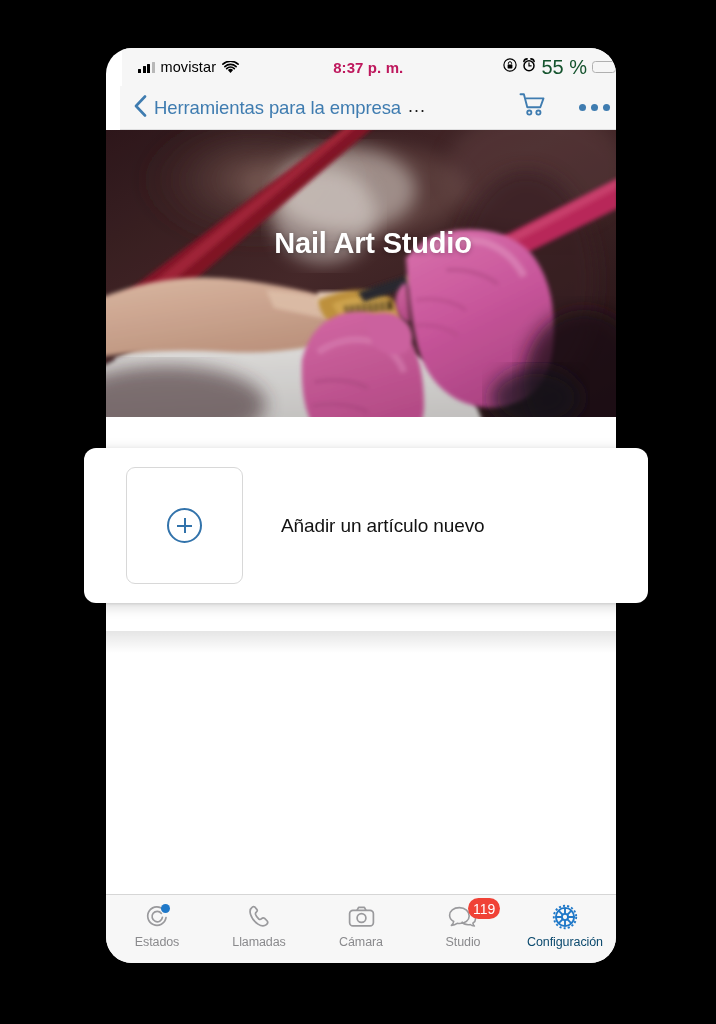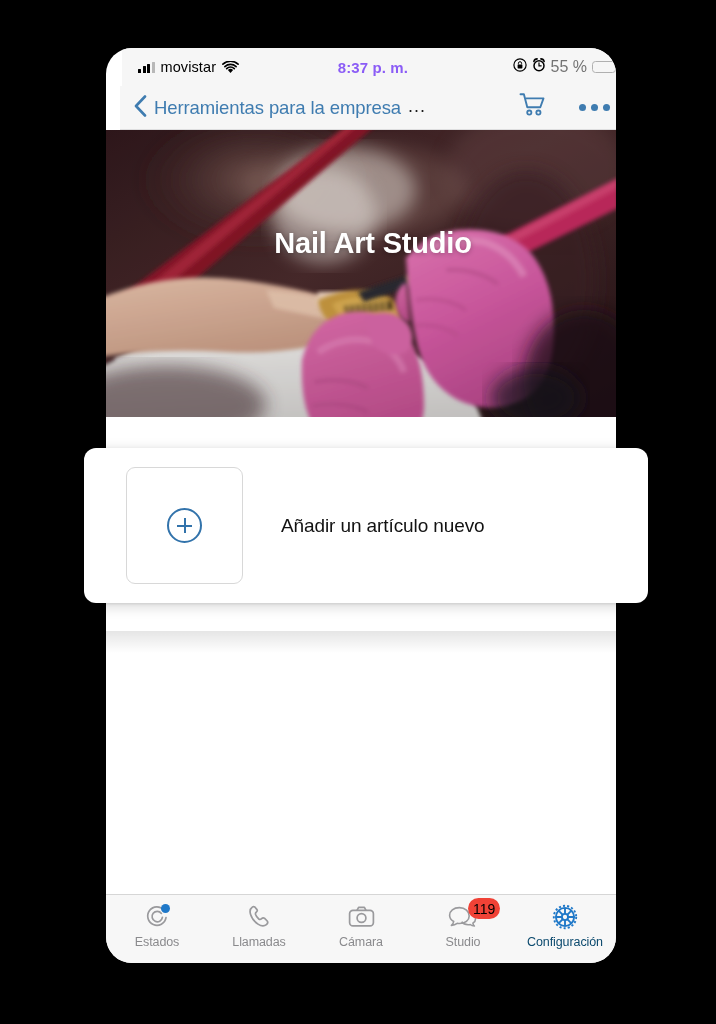--- a/index.html
+++ b/index.html
@@ -46,21 +46,21 @@
     display: flex;
     align-items: center;
     gap: 6px;
     flex: 0 0 auto;
   }
   .sb-center {
     flex: 1;
     text-align: center;
     font-size: 15px;
     font-weight: bold;
-    color: #8b5cf6;
+    color: #be185d;
     letter-spacing: 0.1px;
     padding-right: 6px;
   }
   .sb-right {
     display: flex;
     align-items: center;
     gap: 5px;
     flex: 0 0 auto;
   }
   .signal-bars {
@@ -75,22 +75,22 @@
   .bar.b3 { height: 9px; }
   .bar.b4 { height: 11px; background: #b8b8b8; }
   .carrier {
     font-size: 14.5px;
     color: #000;
     font-weight: normal;
     letter-spacing: 0.1px;
   }
   .wifi-icon { display: block; }
   .pct {
-    font-size: 16px;
-    color: #737373;
+    font-size: 20px;
+    color: #14532d;
   }
   .battery {
     position: relative;
     width: 24px;
     height: 12px;
     border: 1.3px solid #b0b0b0;
     border-radius: 3.5px;
     padding: 1.2px;
   }
   .battery::after {
@@ -304,21 +304,21 @@
   .tab.active .tab-label { color: #0c4a6e; }
 
   .badge {
     position: absolute;
     top: -5px;
     left: 20px;
     min-width: 30px;
     height: 21px;
     background: #f04236;
     border-radius: 11px;
-    color: #000000;
+    color: #ffffff;
     font-size: 14px;
     display: flex;
     align-items: center;
     justify-content: center;
     padding: 0 5px;
     font-weight: normal;
   }
   .status-dot {
     position: absolute;
     top: 1px;

